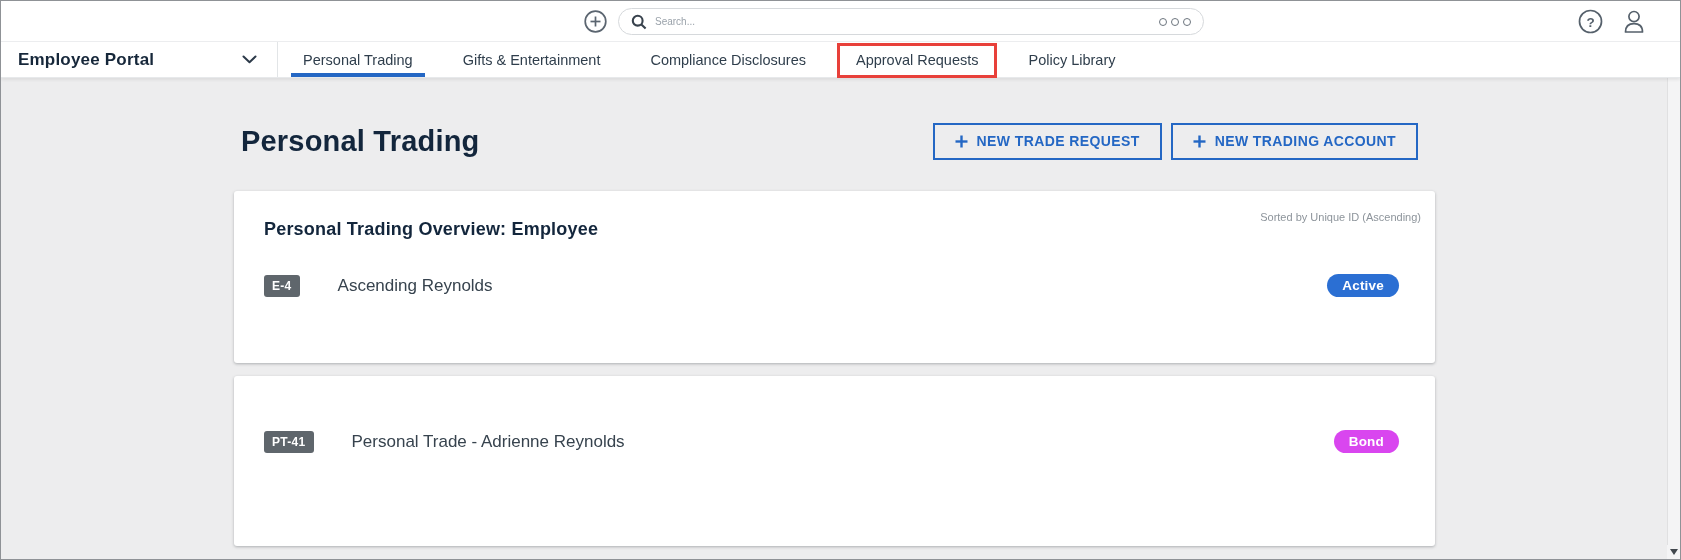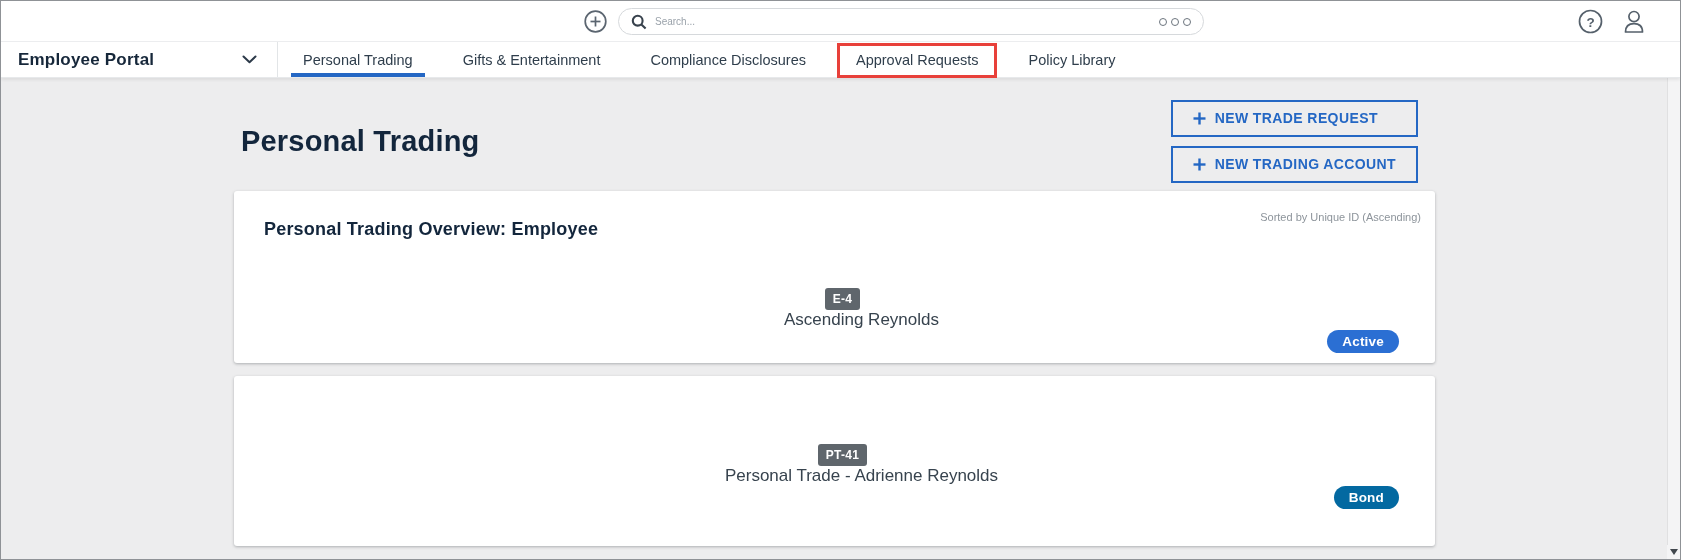--- a/index.html
+++ b/index.html
@@ -55,38 +55,38 @@
     border:3px solid #e8403a; pointer-events:none;
   }
 
   
   .content { position:absolute; top:77px; left:0; right:0; bottom:0; background:#ededee; }
   .page-head {
     display:flex; justify-content:space-between; align-items:center;
     margin:40px 247px 0 233px; height:46px;
   }
   .page-title { font-size:29px; font-weight:bold; color:#13263c; margin-left:7px; letter-spacing:.2px; }
-  .actions { display:flex; gap:9px; margin-right:15px;flex-direction:column; }
+  .actions { display:flex; gap:9px; margin-right:15px; }
   .btn {
     height:37px; border:2px solid #2467c4; background:transparent; color:#2467c4;
     font-family:"Liberation Sans", sans-serif; font-size:14px; font-weight:bold;
     letter-spacing:.4px; padding:0 20px; display:flex; align-items:center; gap:9px;
     cursor:pointer; white-space:nowrap;
   }
   .btn svg { flex:0 0 auto; }
 
   .card {
     margin:27px 247px 0 233px; width:1201px; background:#fff; border-radius:3px;
     box-shadow:0 1px 3px rgba(95,100,105,.45); padding:20px 14px 0 30px; height:172px;
   }
   .card.second { margin-top:13px; height:170px; }
   .card-head { display:flex; justify-content:space-between; align-items:flex-start; }
   .card-title { font-size:18px; font-weight:bold; color:#13263c; margin-top:8px; letter-spacing:.2px; }
   .sort-label { font-size:11px; color:#8d949b; }
-  .row { display:flex; align-items:center; margin-top:48px; cursor:pointer;flex-direction:column; }
+  .row { display:flex; align-items:center; margin-top:34px; cursor:pointer; }
   .id-badge {
     color:#fff; font-size:12px; font-weight:bold; padding:4px 8px; border-radius:3px;
     letter-spacing:.3px; background:#5f666c;
   }
   .row-name { font-size:17px; color:#37434e; margin-left:38px; }
   .pill {
     margin-left:auto; margin-right:22px; color:#fff; font-size:13.5px; font-weight:bold;
     padding:4px 15px; border-radius:12px; letter-spacing:.2px;
   }
 
@@ -204,21 +204,21 @@
       <span class="id-badge" style="background-color: rgb(95, 102, 108);">E-4</span>
       <span class="row-name">Ascending Reynolds</span>
       <span class="pill" style="background-color: rgb(43, 111, 211);">Active</span>
     </div>
   </section>
 
   <section class="card second">
     <div class="row">
       <span class="id-badge" style="background-color: rgb(95, 102, 108);">PT-41</span>
       <span class="row-name">Personal Trade - Adrienne Reynolds</span>
-      <span class="pill" style="background-color: #0369a1; text-align: right;">Bond</span>
+      <span class="pill" style="background-color: #d946ef; text-align: right;">Bond</span>
     </div>
   </section>
 
 </main>
 
 <div class="scroll-track"></div>
 <div class="scroll-arrow">
     <i></i>
   </div>
 

